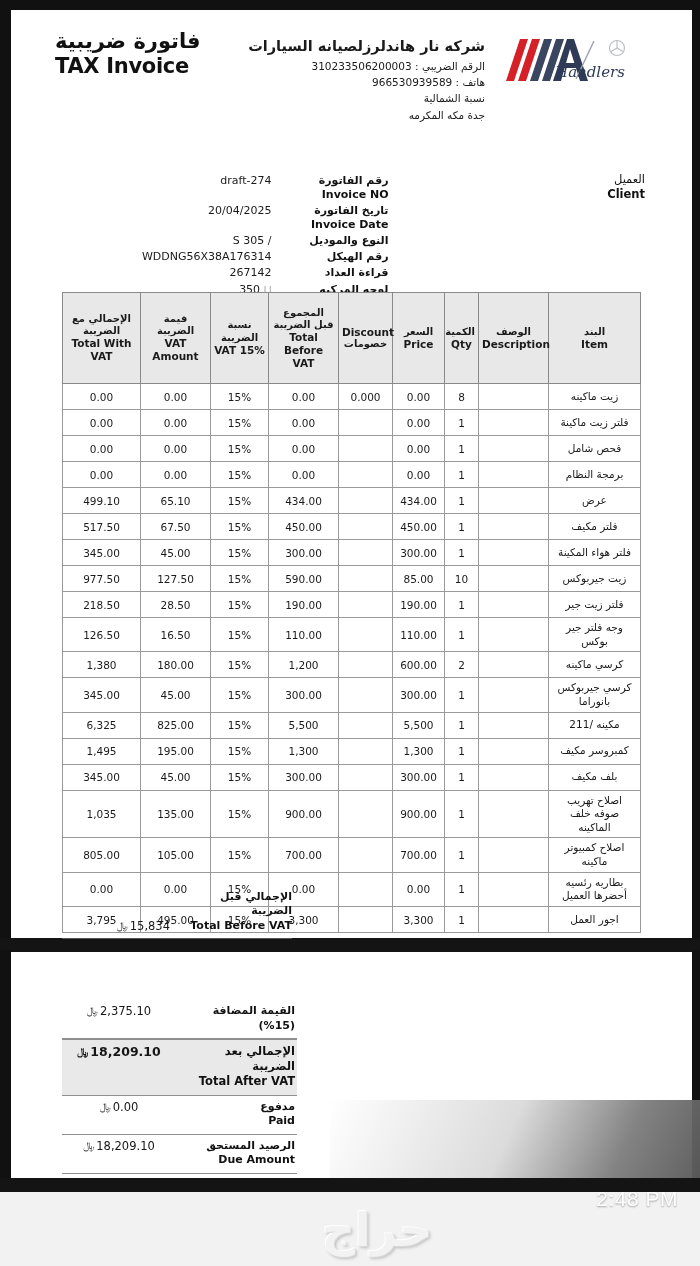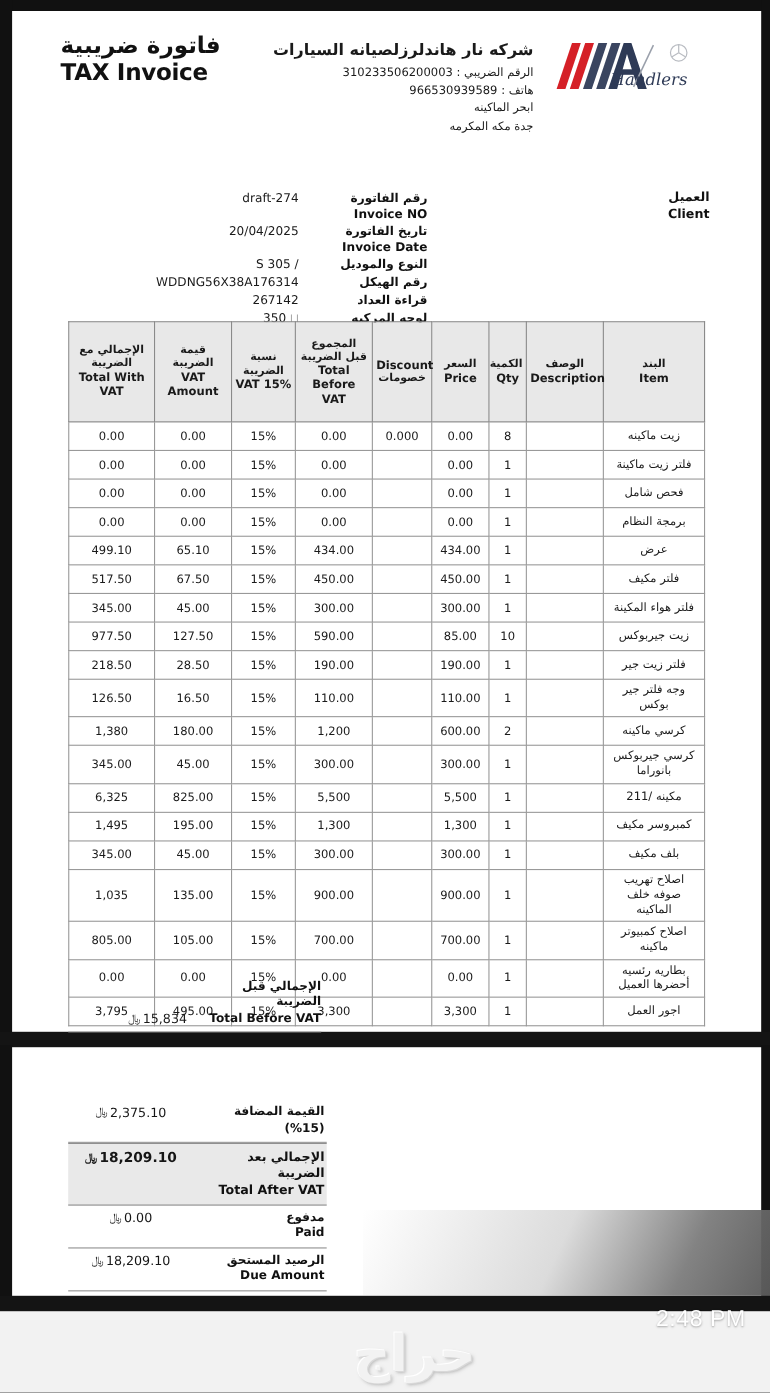--- a/index.html
+++ b/index.html
@@ -96,21 +96,21 @@
   .logo {
     position: absolute; left: 498px; top: 33px;
     width: 140px; height: 54px;
   }
 
   
   .client-block {
     position: absolute; right: 55px; top: 172px;
     text-align: right; direction: rtl;
   }
-  .client-ar { font-size: 11.5px; font-weight: bold; color: #111; line-height: 1.3;}
+  .client-ar { font-size: 11.5px; font-weight: normal; color: #111; line-height: 1.3;}
   .client-en { font-size: 11.5px; font-weight: bold; color: #111; line-height: 1.3;}
 
   .info-table {
     position: absolute; left: 118px; top: 174px;
     width: 272px;
   }
   .info-row {
     display: flex; align-items: flex-start;
     justify-content: center;
     margin-bottom: 2px;
@@ -274,21 +274,21 @@
 
 <div class="title-block">
   <div class="title-ar">فاتورة ضريبية</div>
   <div class="title-en">TAX Invoice</div>
 </div>
 
 <div class="company-block">
   <div class="company-name">شركه نار هاندلرزلصيانه السيارات</div>
   <div class="company-line">الرقم الضريبي : 310233506200003</div>
   <div class="company-line">هاتف : 966530939589</div>
-  <div class="company-line">ابحر الماكينه</div>
+  <div class="company-line">نسبة الشمالية</div>
   <div class="company-line">جدة مكه المكرمه</div>
 </div>
 
 <svg class="logo" viewBox="0 0 140 54">
   <g>
     <polygon points="8,48 22,6 30,6 16,48" fill="#d52027"></polygon>
     <polygon points="20,48 34,6 42,6 28,48" fill="#d52027"></polygon>
     <polygon points="32,48 46,6 54,6 40,48" fill="#3a4560"></polygon>
     <polygon points="44,48 58,6 66,6 52,48" fill="#3a4560"></polygon>
     <path d="M55,48 L69,6 L76,6 L90,48 L82,48 L72,16 L63,48 Z" fill="#2e3a56"></path>

